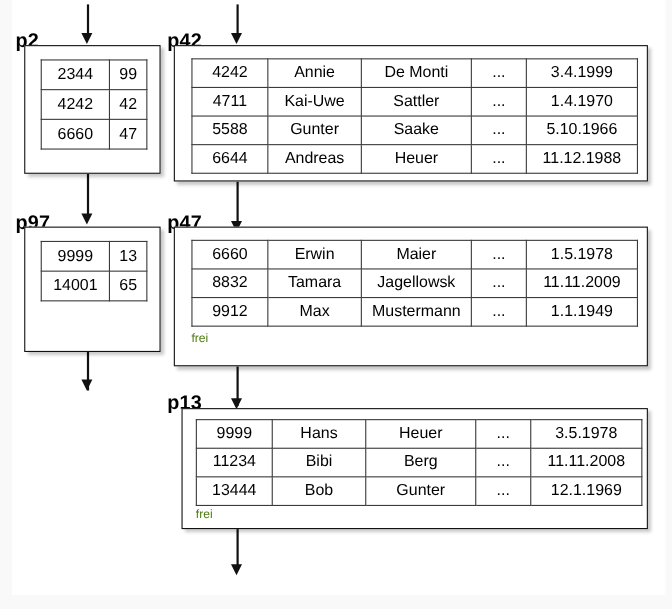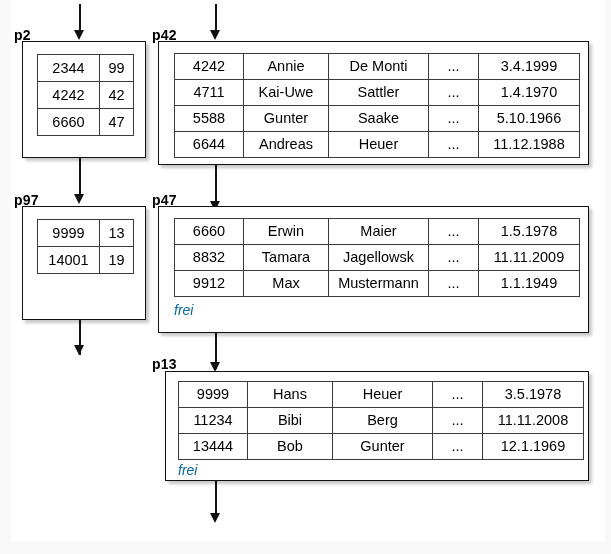--- a/index.html
+++ b/index.html
@@ -38,21 +38,21 @@
   
   .page-block {
     position: absolute;
     box-sizing: border-box;
     background: #ffffff;
     border: 1.6px solid #111111;
     box-shadow: 3px 3px 3px rgba(0,0,0,0.22);
   }
   .page-label {
     position: absolute;
-    font-size: 14px;
+    font-size: 18px;
     font-weight: 600;
     color: #000000;
     letter-spacing: .2px;
     white-space: nowrap;
   }
 
   
   .tbl {
     position: absolute;
     border-collapse: collapse;
@@ -65,23 +65,22 @@
     color: #000000;
     font-family: "Liberation Sans", sans-serif;
     padding: 0;
     height: 25px;
     line-height: 25px;
     white-space: nowrap;
   }
   .tbl.dir td { height: 26px; line-height: 26px; }
   .frei {
     position: absolute;
-    font-size: 14px;
-    font-style: italic;
-    color: #0369a1;
+    font-size: 11px;
+    color: #4d7c0f;
   }
 
   
   .arrow-line {
     position: absolute;
     width: 1.6px;
     background: #111111;
   }
   .arrow-head {
     position: absolute;
@@ -195,21 +194,21 @@
           <col style="width:62px">
           <col style="width:34px">
         </colgroup>
       <tbody>
         <tr>
           <td>9999</td>
           <td>13</td>
         </tr>
         <tr>
           <td>14001</td>
-          <td>19</td>
+          <td>65</td>
         </tr>
       </tbody>
     </table>
   </div>
 
   <div class="page-label" style="left:152px; top:192px;">p47</div>
   <div class="page-block" style="left:158px; top:206px; width:431px; height:127px;">
     <table class="tbl" style="left:15px; top:11px; width:405px;">
       <colgroup>
           <col style="width:69px">

